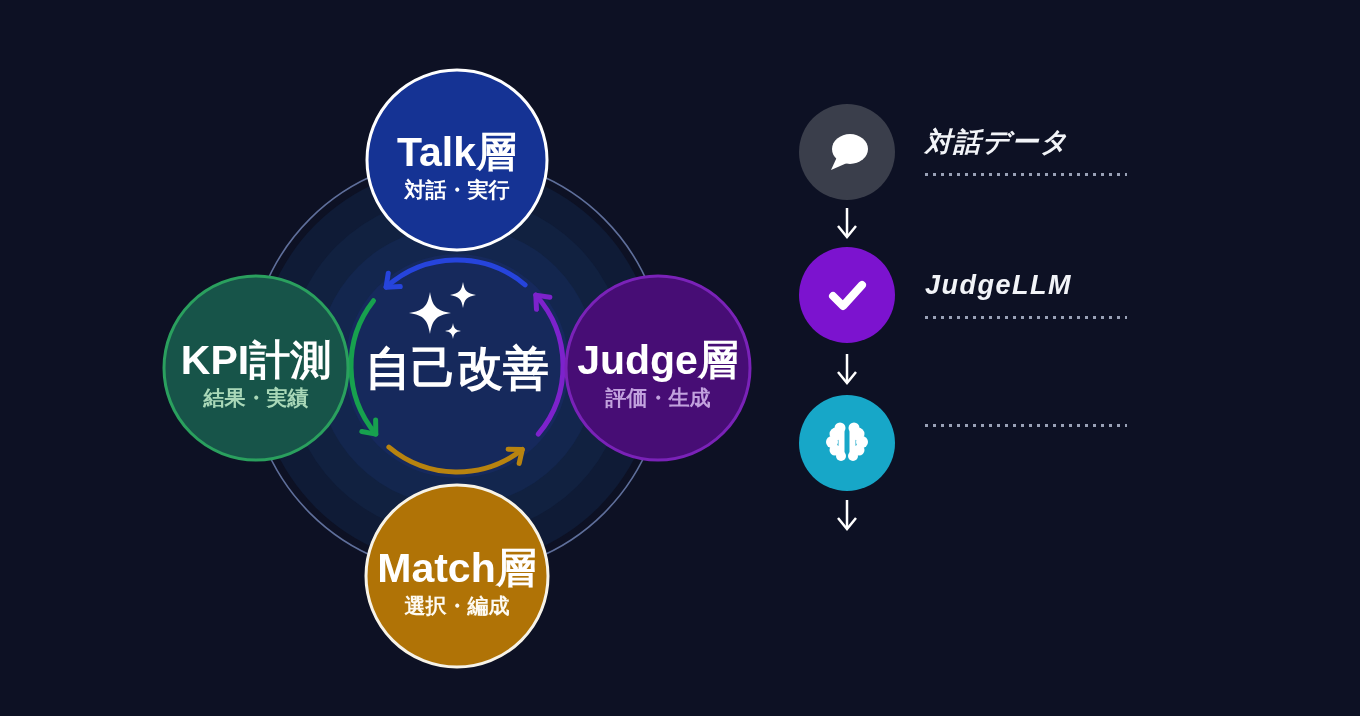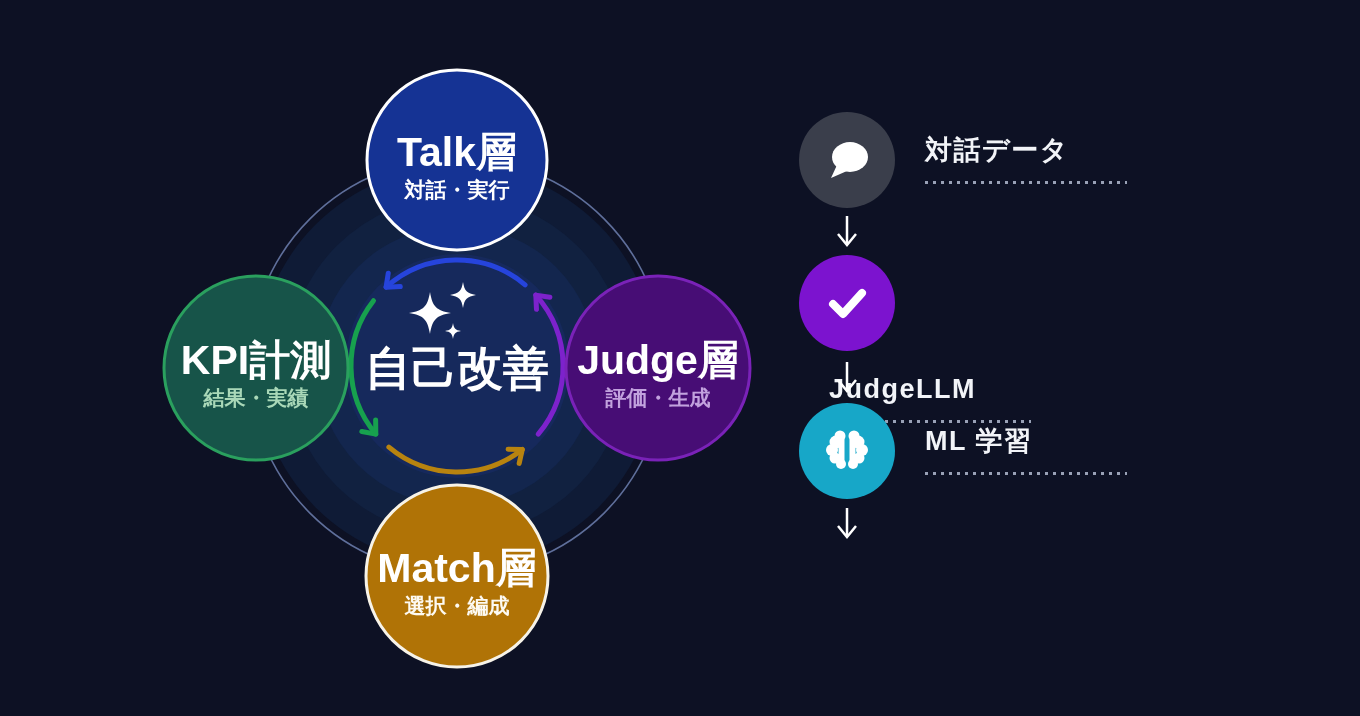--- a/index.html
+++ b/index.html
@@ -5,21 +5,21 @@
   html,body{margin:0;padding:0;background:#0d1124;}
   .canvas{
     position:relative;width:1360px;height:716px;overflow:hidden;
     background:#0d1124;
     font-family:"Liberation Sans","DejaVu Sans",sans-serif;
   }
   .cycle-svg{position:absolute;left:0;top:0;}
   svg text{font-family:"Liberation Sans","DejaVu Sans",sans-serif;}
   .node-title{font-weight:bold;}
   
-  .pipeline{position:absolute;left:0;top:16px;width:1360px;height:584px;}
+  .pipeline{position:absolute;left:0;top:8px;width:1360px;height:584px;font-style:italic;}
   .pipe-row{position:absolute;left:799px;display:flex;align-items:flex-start;}
   .pipe-icon{
     width:96px;height:96px;border-radius:50%;
     display:flex;align-items:center;justify-content:center;flex:0 0 96px;
   }
   .pipe-label-block{margin-left:30px;padding-top:18px;}
   .pipe-label{
     color:#f2f4f8;font-size:27px;font-weight:bold;letter-spacing:1.5px;
     line-height:40px;margin:0;white-space:nowrap;
   }
@@ -112,21 +112,21 @@
         <p class="pipe-label">対話データ</p>
         <div class="dotted-line"></div>
       </div>
     </div>
 
     <svg class="pipe-arrow" style="top:198px;" width="26" height="36" viewBox="0 0 26 36">
       <line x1="13" y1="2" x2="13" y2="29" stroke="#ffffff" stroke-width="2.5"></line>
       <polyline points="4,20 13,31 22,20" fill="none" stroke="#ffffff" stroke-width="2.5"></polyline>
     </svg>
 
-    <div class="pipe-row" style="top:239px;flex-direction:column;">
+    <div class="pipe-row" style="top:239px;">
       <div class="pipe-icon" style="background:#7c13cf;">
         <svg width="56" height="52" viewBox="-28 -26 56 52">
           <path d="M-14,1 L-4,11 L15,-10" fill="none" stroke="#ffffff" stroke-width="8" stroke-linecap="round" stroke-linejoin="round"></path>
         </svg>
       </div>
       <div class="pipe-label-block">
         <p class="pipe-label">JudgeLLM</p>
         <div class="dotted-line"></div>
       </div>
     </div>
@@ -153,21 +153,20 @@
               <circle cx="7" cy="-15" r="5.5"></circle>
               <circle cx="11" cy="-9" r="6.5"></circle>
               <circle cx="15" cy="-1" r="6"></circle>
               <circle cx="12" cy="7" r="5.5"></circle>
               <circle cx="6" cy="13" r="5"></circle>
             </g>
           </g>
         </svg>
       </div>
       <div class="pipe-label-block">
-        <p class="pipe-label">ML 学習</p>
         <div class="dotted-line"></div>
       </div>
     </div>
 
     <svg class="pipe-arrow" style="top:490px;" width="26" height="36" viewBox="0 0 26 36">
       <line x1="13" y1="2" x2="13" y2="29" stroke="#ffffff" stroke-width="2.5"></line>
       <polyline points="4,20 13,31 22,20" fill="none" stroke="#ffffff" stroke-width="2.5"></polyline>
     </svg>
 
 

